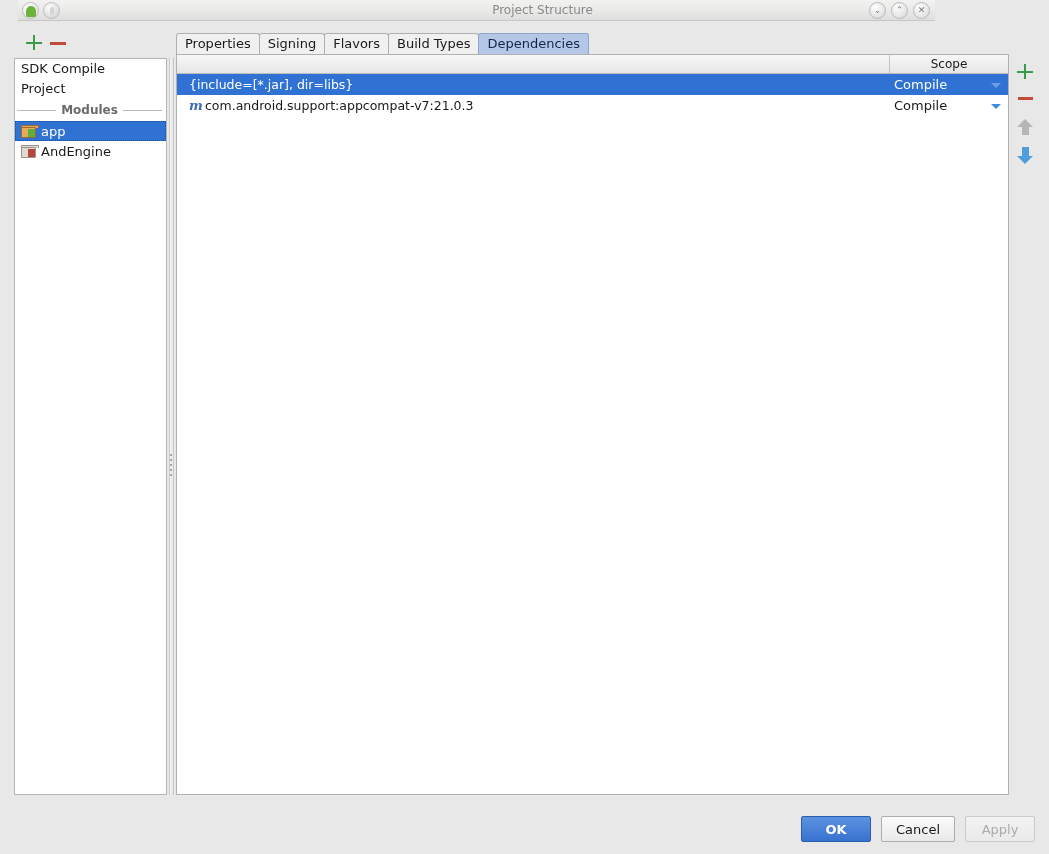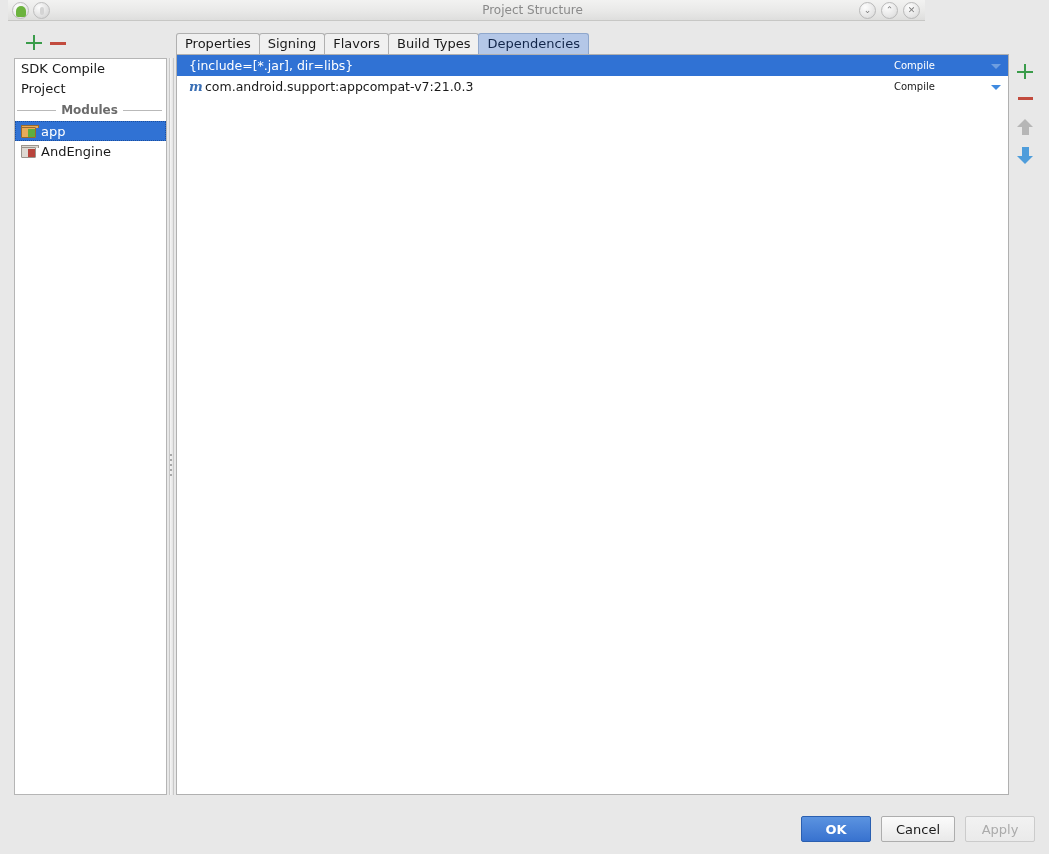--- a/index.html
+++ b/index.html
@@ -6,21 +6,21 @@
   html, body {
     margin: 0; padding: 0;
     width: 1049px; height: 854px;
     background: #e8e8e8;
     font-family: "DejaVu Sans", "Liberation Sans", sans-serif;
     overflow: hidden;
   }
 
   
   .titlebar {
-    position: absolute; left: 8px; top: 0; width: 917px; height: 21px;
+    position: absolute; left: 18px; top: 0; width: 917px; height: 21px;
     background: linear-gradient(to bottom, #f2f2f1 0%, #e9e9e8 55%, #dededd 100%);
     border-bottom: 1px solid #c7c7c5;
   }
   .title-text {
     position: absolute; left: 0; top: 0; width: 1049px; height: 21px;
     line-height: 21px; text-align: center;
     font-size: 12px; color: #8a8a8a;
   }
   .tb-icons { position: absolute; left: 4px; top: 2px; display: flex; gap: 4px; }
   .tb-ic {
@@ -146,21 +146,21 @@
     font-size: 12.5px; color: #1a1a1a; padding-left: 12px; white-space: nowrap;
   }
   .trow.sel .cell-name { color: #ffffff; }
   .m-ic {
     font-family: "DejaVu Serif", "Liberation Serif", serif;
     font-style: italic; font-weight: bold; font-size: 13px;
     color: #3a6fb5; margin-right: 5px; width: 11px;
   }
   .cell-scope {
     width: 118px; position: relative;
-    font-size: 10px; color: #1a1a1a; padding-left: 4px; white-space: nowrap;
+    font-size: 13px; color: #1a1a1a; padding-left: 4px; white-space: nowrap;
   }
   .trow.sel .cell-scope { color: #ffffff; }
   .caret {
     position: absolute; right: 7px; top: 50%; margin-top: -2px;
     width: 0; height: 0;
     border-left: 5px solid transparent; border-right: 5px solid transparent;
     border-top: 5px solid #3f8ae0;
   }
   .trow.sel .caret { border-top-color: #6e9ee0; }
 
@@ -263,20 +263,24 @@
 
 <div class="tabstrip">
   <div class="tab">Properties</div>
   <div class="tab">Signing</div>
   <div class="tab">Flavors</div>
   <div class="tab">Build Types</div>
   <div class="tab active">Dependencies</div>
 </div>
 
 <div class="table-panel">
+  <div class="thead">
+    <div class="th c1"></div>
+    <div class="th c2">Scope</div>
+  </div>
 
   <div class="trow sel">
     <div class="cell-name">
       <span>{include=[*.jar], dir=libs}</span>
     </div>
     <div class="cell-scope">
       <span>Compile</span>
       <span class="caret"></span>
     </div>
   </div>

